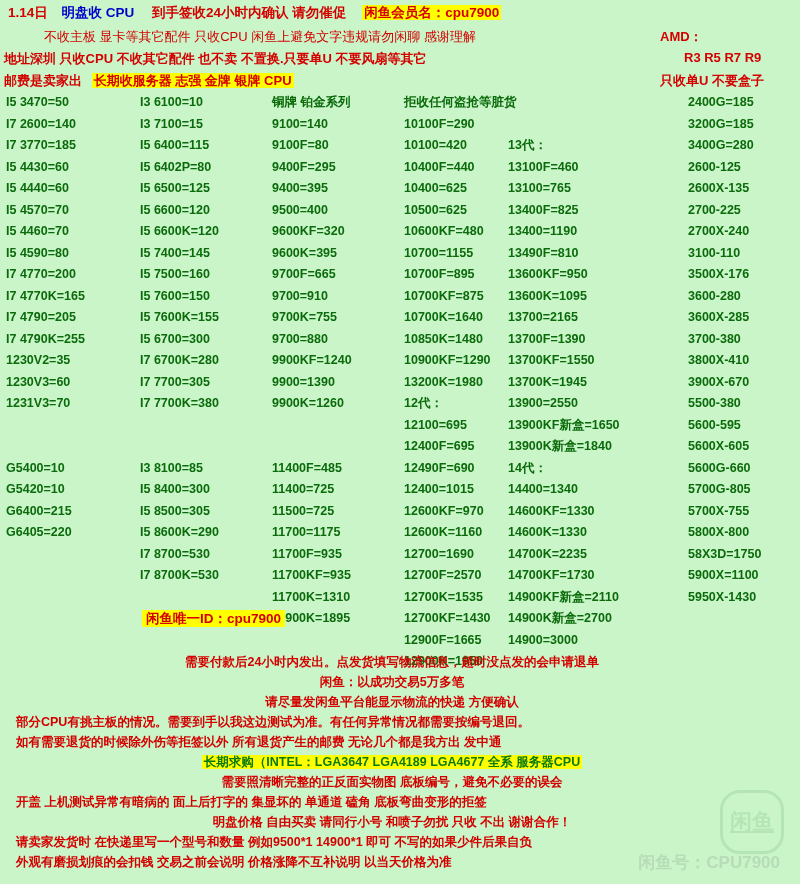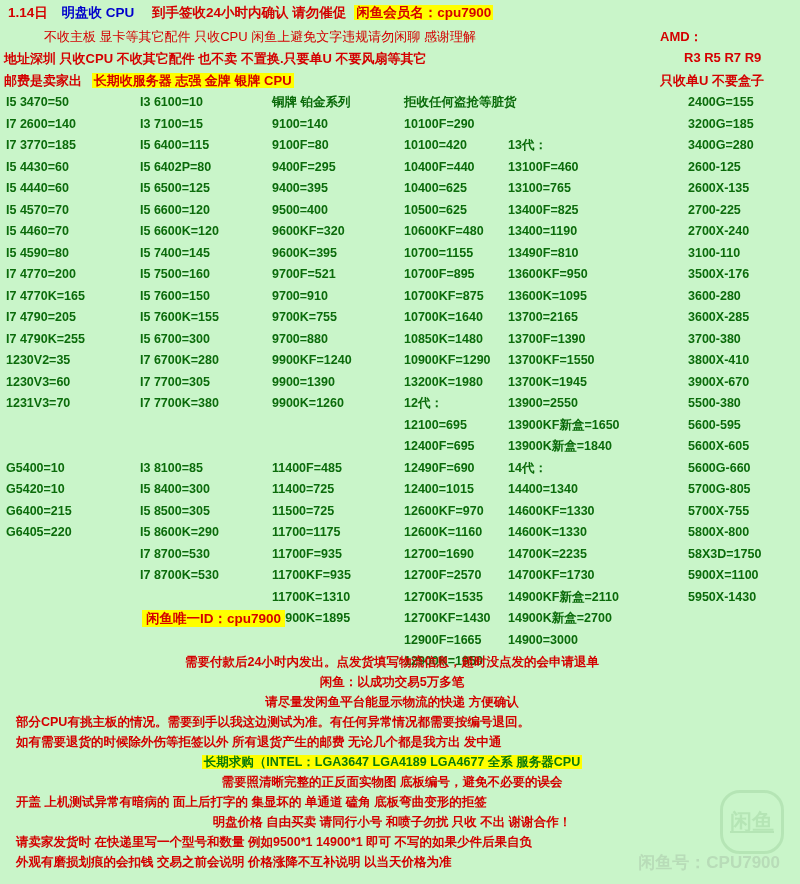--- a/index.html
+++ b/index.html
@@ -58,21 +58,21 @@
 </head>
 <body>
 
 <div class="page">
 
   <div class="topband">
     <div class="line1">
       <span class="red">1.14日</span>
       <span class="blue" style="margin-left:10px">明盘收 CPU</span>
       <span class="red" style="margin-left:14px">到手签收24小时内确认 请勿催促</span>
-      <span class="hl red" style="margin-left:4px">闲鱼会员名：cpu7900</span>
+      <span class="hl red" style="margin-left:12px">闲鱼会员名：cpu7900</span>
     </div>
     <div class="line2 red">不收主板  显卡等其它配件  只收CPU  闲鱼上避免文字违规请勿闲聊  感谢理解</div>
     <div class="line3 red">地址深圳  只收CPU  不收其它配件  也不卖  不置换.只要单U  不要风扇等其它</div>
     <div class="amd-label">AMD：</div>
     <div class="amd-line">R3  R5  R7  R9</div>
     <div class="line4">
       <span class="red">邮费是卖家出</span>
       <span class="hl red">长期收服务器  志强  金牌  银牌  CPU</span>
     </div>
     <div class="rightnote">只收单U  不要盒子</div>
@@ -131,21 +131,21 @@
 
     <div class="col c3">
       <div class="item">铜牌  铂金系列</div>
       <div class="item">9100=140</div>
       <div class="item">9100F=80</div>
       <div class="item">9400F=295</div>
       <div class="item">9400=395</div>
       <div class="item">9500=400</div>
       <div class="item">9600KF=320</div>
       <div class="item">9600K=395</div>
-      <div class="item">9700F=521</div>
+      <div class="item">9700F=665</div>
       <div class="item">9700=910</div>
       <div class="item">9700K=755</div>
       <div class="item">9700=880</div>
       <div class="item">9900KF=1240</div>
       <div class="item">9900=1390</div>
       <div class="item">9900K=1260</div>
       <div class="item">&nbsp;</div>
       <div class="item">&nbsp;</div>
       <div class="item">11400F=485</div>
       <div class="item">11400=725</div>
@@ -210,21 +210,21 @@
       <div class="item">14600KF=1330</div>
       <div class="item">14600K=1330</div>
       <div class="item">14700K=2235</div>
       <div class="item">14700KF=1730</div>
       <div class="item">14900KF新盒=2110</div>
       <div class="item">14900K新盒=2700</div>
       <div class="item">14900=3000</div>
     </div>
 
     <div class="col c6">
-      <div class="item">2400G=155</div>
+      <div class="item">2400G=185</div>
       <div class="item">3200G=185</div>
       <div class="item">3400G=280</div>
       <div class="item">2600-125</div>
       <div class="item">2600X-135</div>
       <div class="item">2700-225</div>
       <div class="item">2700X-240</div>
       <div class="item">3100-110</div>
       <div class="item">3500X-176</div>
       <div class="item">3600-280</div>
       <div class="item">3600X-285</div>

